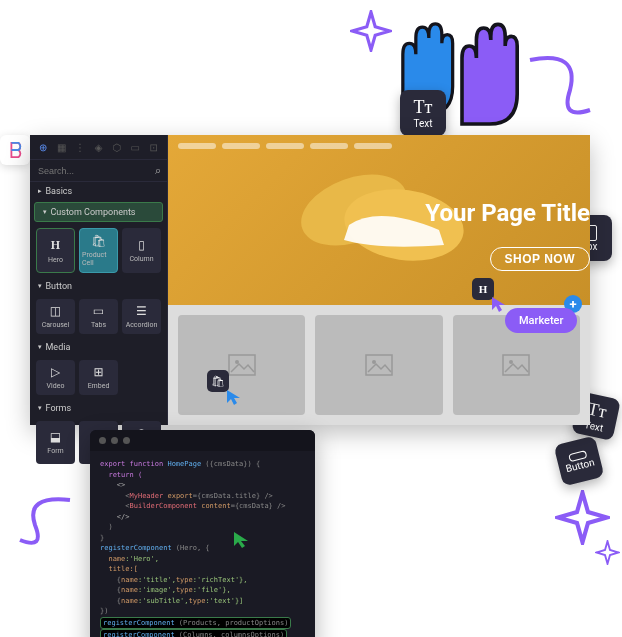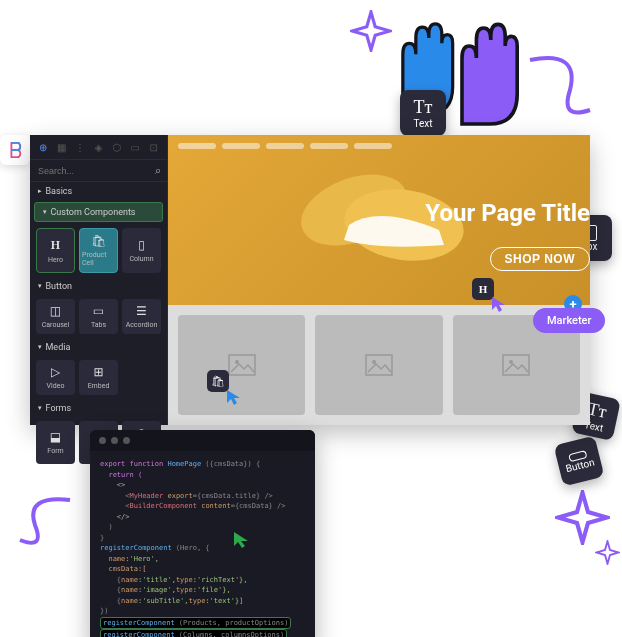--- a/index.html
+++ b/index.html
@@ -253,21 +253,21 @@
             </svg>
           </div>
       </div>
     </div>
   </div>
 
   <div class="mini-tile" style="left:472px;top:278px;font-family:serif;font-weight:bold">H</div>
   <svg class="cursor" style="left:490px;top:295px" width="18" height="18">
       <path d="M2 2 L2 15 L6 11 L9 17 L12 15 L9 10 L15 10 Z" fill="#8b5cf6"></path>
     </svg>
-  <div class="pill marketer" style="left:533px;top:308px">Marketer</div>
+  <div class="pill marketer" style="left:505px;top:308px">Marketer</div>
 
   <div class="mini-tile" style="left:207px;top:370px">🛍</div>
   <svg class="cursor" style="left:225px;top:388px" width="18" height="18">
       <path d="M2 2 L2 15 L6 11 L9 17 L12 15 L9 10 L15 10 Z" fill="#2a8aea"></path>
     </svg>
 
   <div class="codewin">
     <div class="dots">
         <span></span>
         <span></span>
@@ -276,21 +276,21 @@
 <pre><span class="kw">export function </span><span class="fn">HomePage</span><span class="pn"> ({cmsData}) {</span>
   <span class="kw">return (</span>
     &lt;&gt;
       <span class="pn">&lt;</span><span class="tag">MyHeader </span><span class="attr">export</span><span class="pn">={cmsData.title} /&gt;</span>
       <span class="pn">&lt;</span><span class="tag">BuilderComponent </span><span class="attr">content</span><span class="pn">={cmsData} /&gt;</span>
     &lt;/&gt;
   <span class="pn">)</span>
 <span class="pn">}</span>
 <span class="fn">registerComponent</span><span class="pn"> (Hero, {</span>
   <span class="attr">name</span><span class="str">:'Hero',</span>
-  <span class="attr">cmsData:[</span>
+  <span class="attr">title:[</span>
     <span class="pn">{</span><span class="attr">name</span><span class="str">:'title',</span><span class="attr">type</span><span class="str">:'richText'},</span>
     <span class="pn">{</span><span class="attr">name</span><span class="str">:'image',</span><span class="attr">type</span><span class="str">:'file'},</span>
     <span class="pn">{</span><span class="attr">name</span><span class="str">:'subTitle',</span><span class="attr">type</span><span class="str">:'text'}]</span>
 <span class="pn">})</span>
 <span class="hlrow"><span class="fn">registerComponent</span><span class="pn"> (Products, productOptions)</span></span>
 <span class="hlrow"><span class="fn">registerComponent</span><span class="pn"> (Columns, columnsOptions)</span></span></pre>
   </div>
 
   <svg class="cursor" style="left:232px;top:530px" width="20" height="20">
       <path d="M2 2 L2 16 L6 12 L10 18 L13 16 L9 11 L16 11 Z" fill="#2aaa4a"></path>

